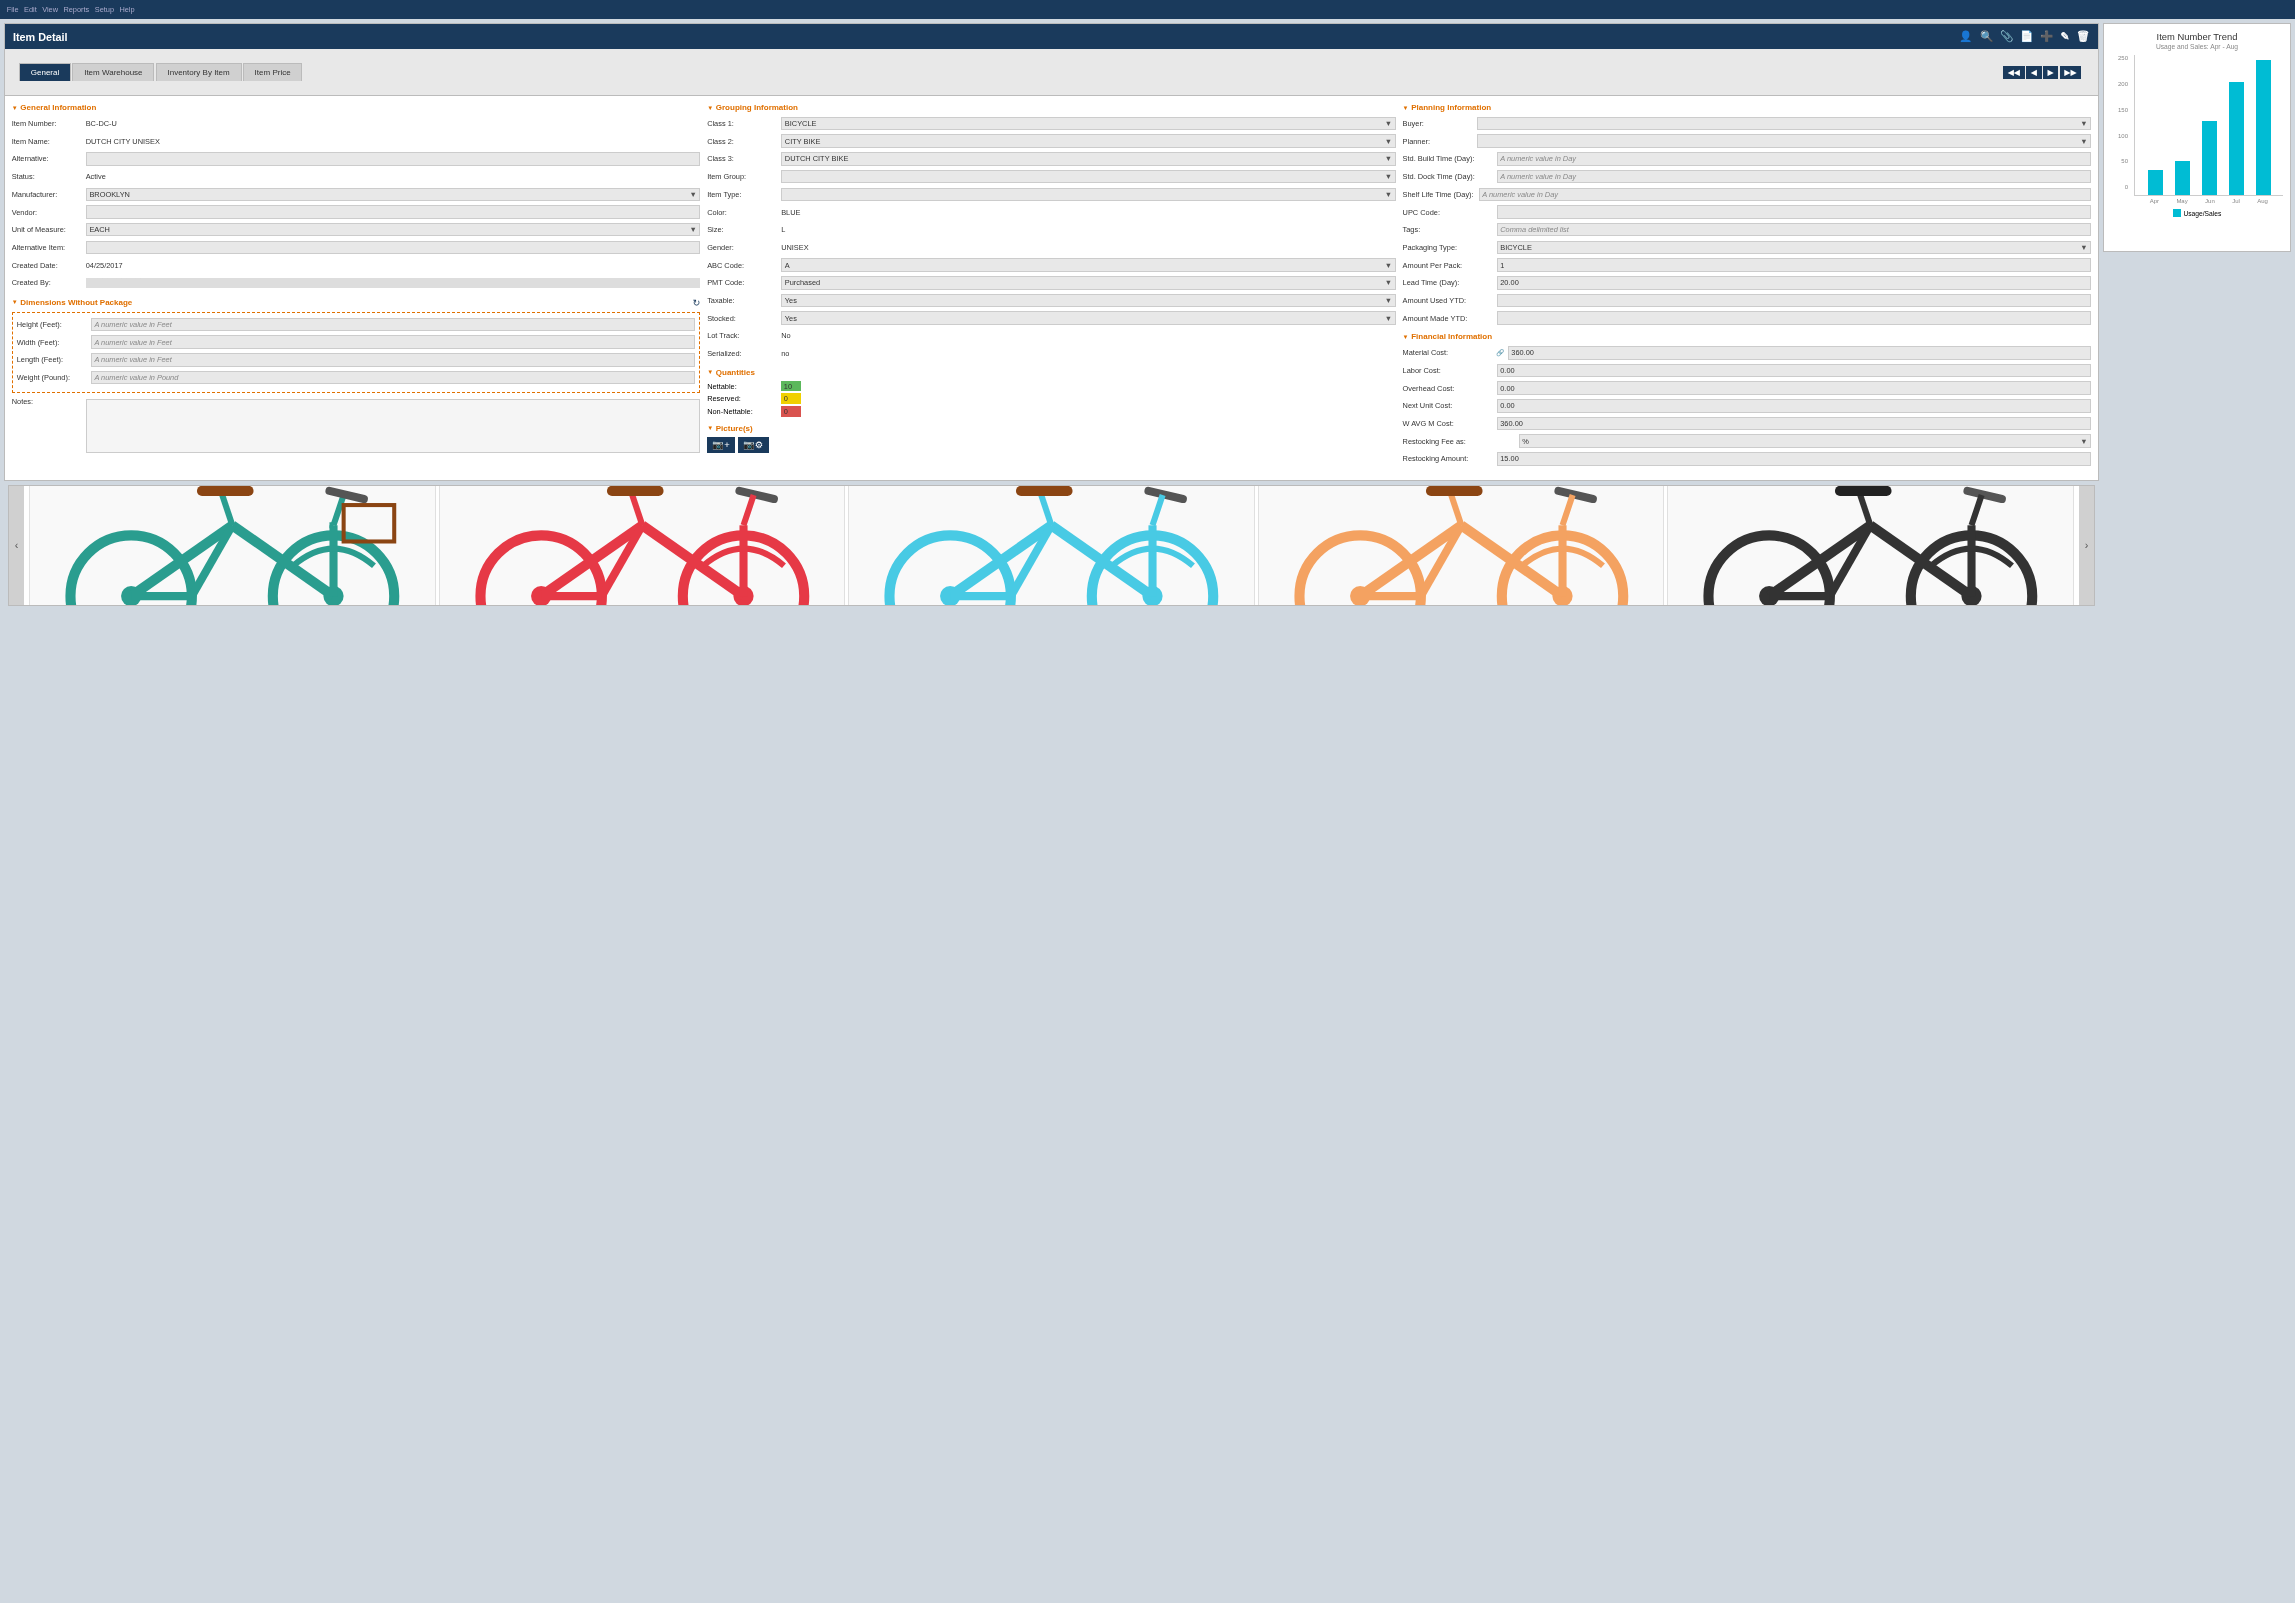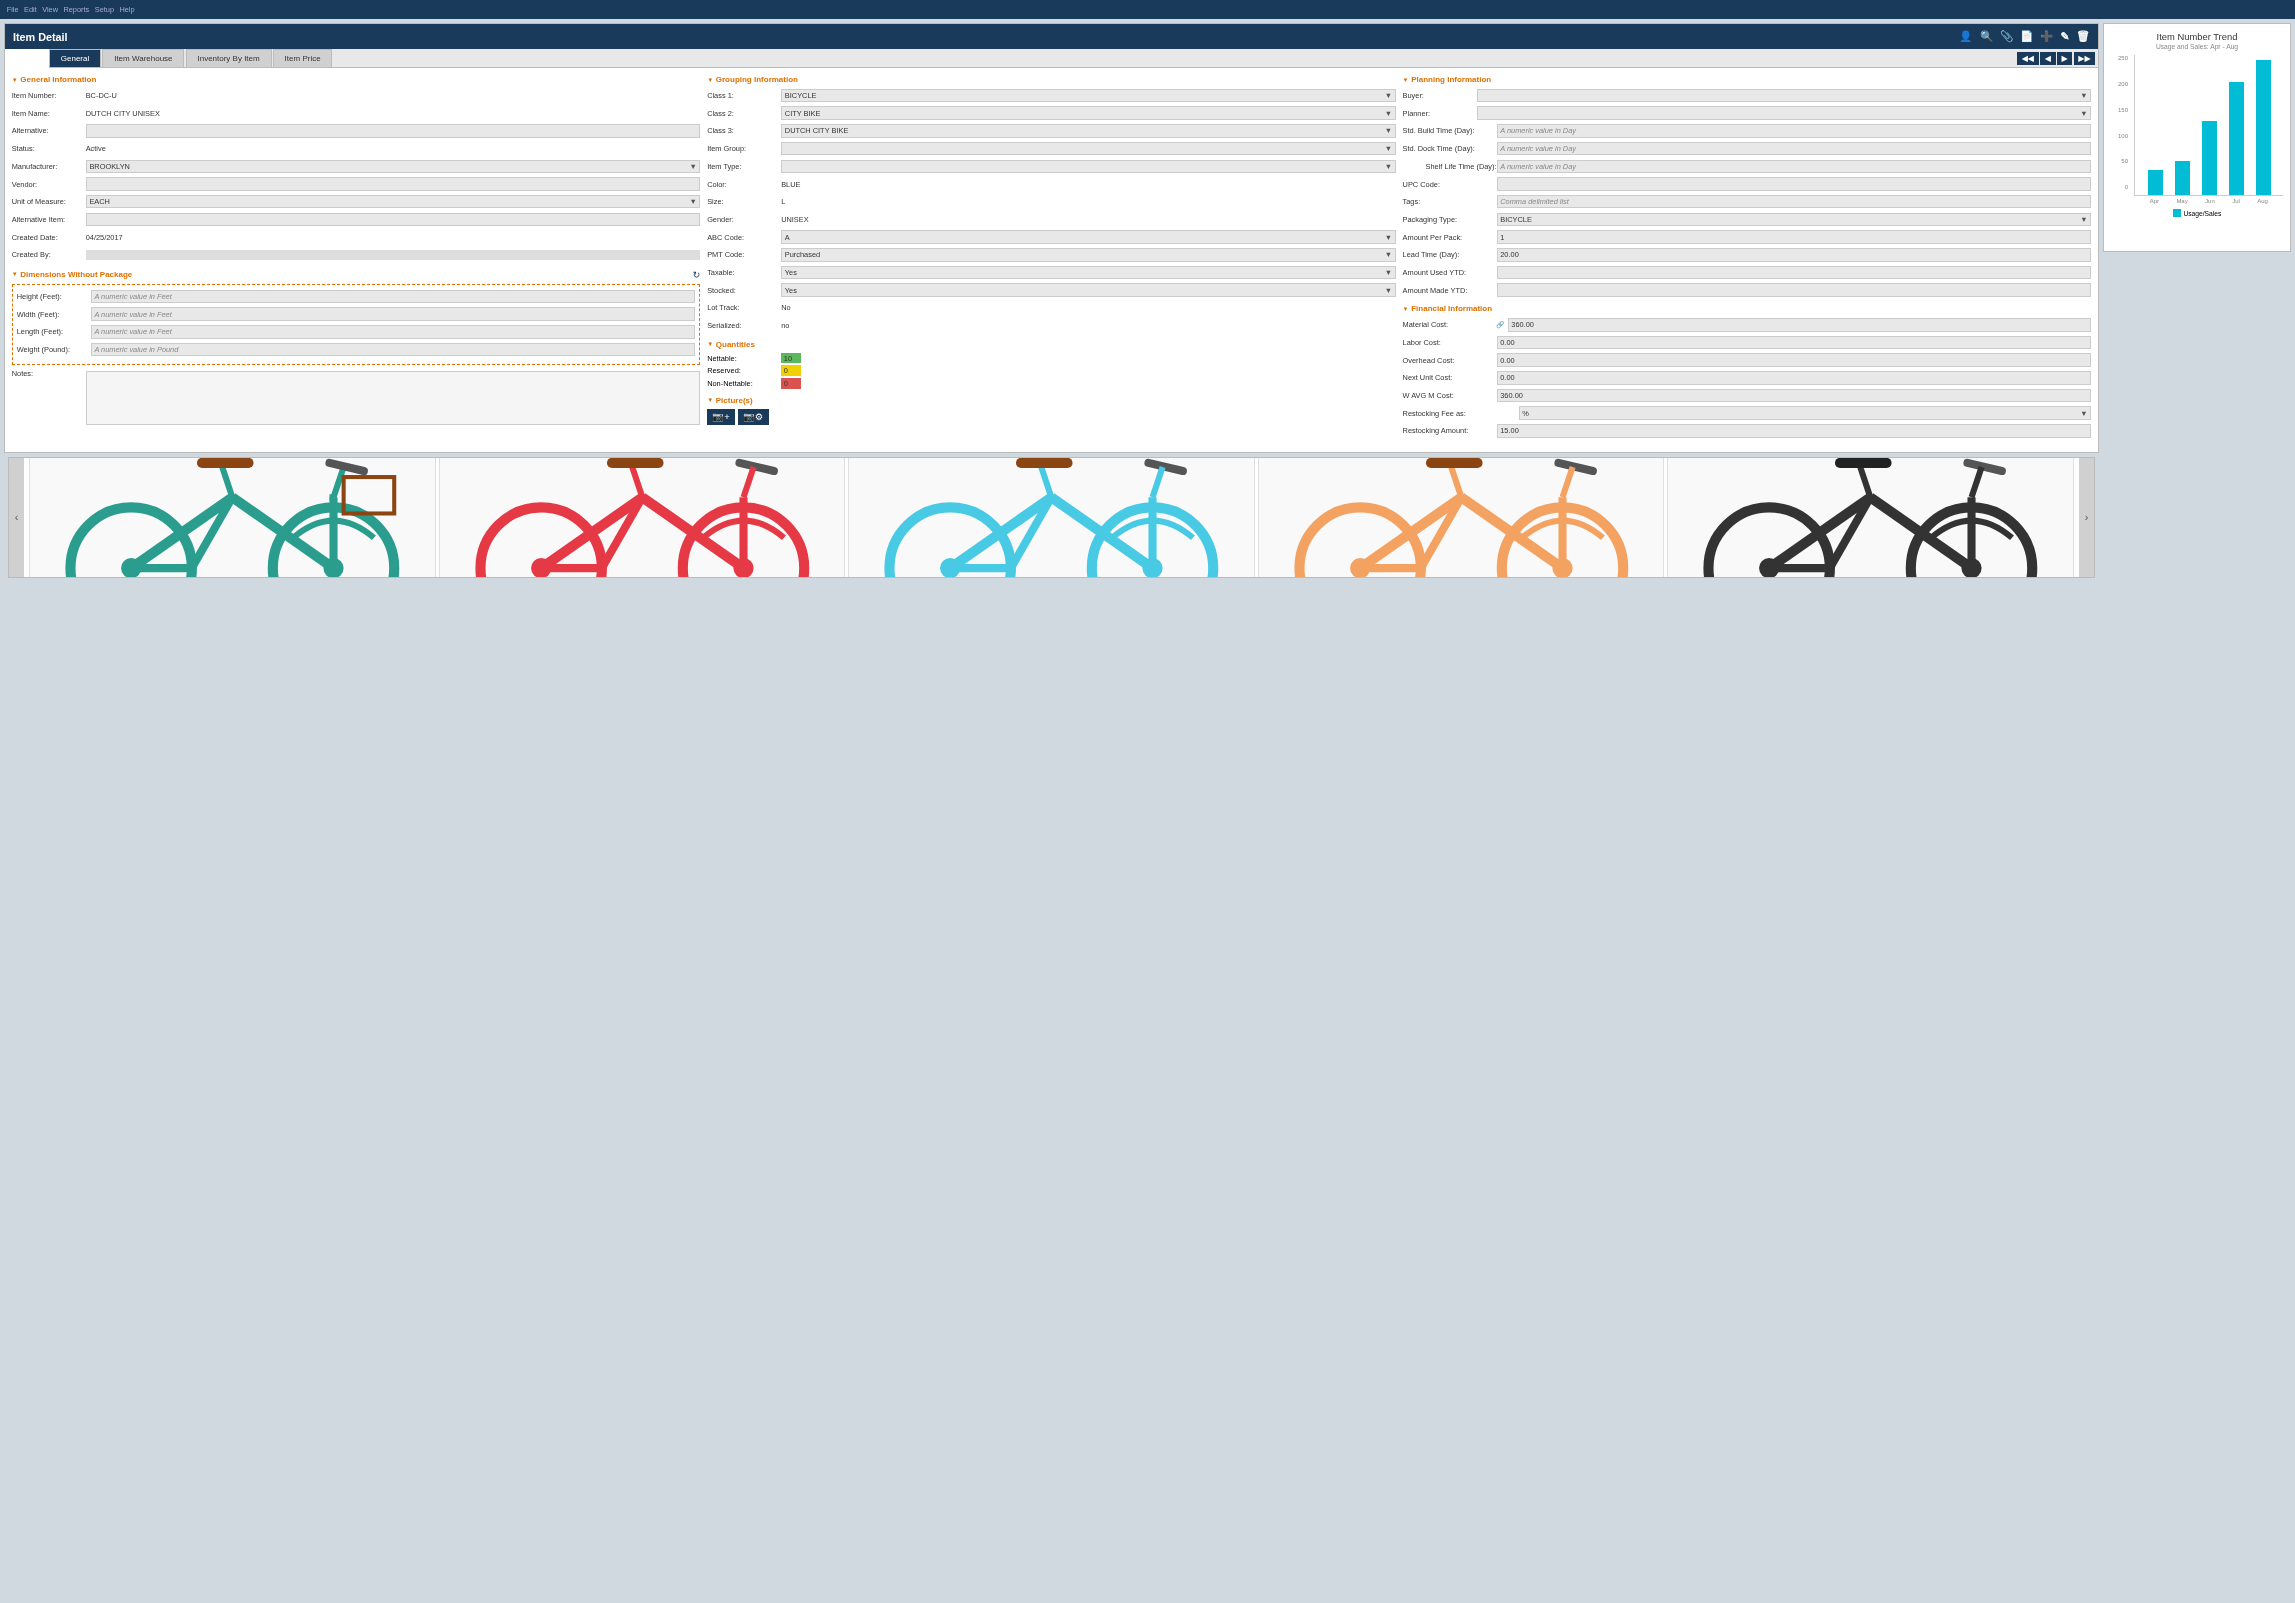--- a/index.html
+++ b/index.html
@@ -11,21 +11,21 @@
     .main-container { display: flex; gap: 4px; padding: 4px; }
 
     .left-panel { flex: 1; min-width: 0; }
 
     .detail-box { background: #fff; border: 0.7px solid #bbb; }
 
     .detail-header { background: #1a3a5c; color: white; padding: 6px 8px; font-size: 10.8px; font-weight: bold; display: flex; align-items: center; justify-content: space-between; }
     .header-icons { display: flex; gap: 6.7px; align-items: center; }
     .header-icon { color: white; font-size: 10.8px; cursor: pointer; }
 
-    .tab-bar { background: #e8e8e8; display: flex; align-items: center; border-bottom: 0.7px solid #bbb; padding: 0; gap: 0; justify-content: space-between; margin-left: 44px; }
+    .tab-bar { background: #e8e8e8; display: flex; align-items: center; border-bottom: 0.7px solid #bbb; padding: 14px; gap: 0; justify-content: space-between; }
     .tabs { display: flex; }
     .tab { padding: 4px 10.8px; cursor: pointer; border: 0.7px solid #bbb; border-bottom: none; background: #d0d0d0; color: #333; font-size: 8px; margin-right: 1.3px; }
     .tab.active { background: #1a3a5c; color: white; }
     .nav-buttons { display: flex; gap: 1.3px; padding: 2.7px; }
     .nav-btn { background: #1a3a5c; color: white; border: none; padding: 2px 4.7px; cursor: pointer; font-size: 8px; }
 
     .content-area { padding: 6.7px; display: grid; grid-template-columns: 1fr 1fr 1fr; gap: 0 6.7px; }
 
     .section-title { color: #e07000; font-weight: bold; font-size: 8px; margin-bottom: 4px; display: flex; align-items: center; gap: 2.7px; }
     .section-title::before { content: '▼'; font-size: 6px; }
@@ -346,21 +346,21 @@
             </div>
             <div class="field-row">
               <span class="field-label" style="width:94px;">Std. Build Time (Day):</span>
               <span class="field-input placeholder">A numeric value in Day</span>
             </div>
             <div class="field-row">
               <span class="field-label" style="width:94px;">Std. Dock Time (Day):</span>
               <span class="field-input placeholder">A numeric value in Day</span>
             </div>
             <div class="field-row">
-              <span class="field-label" style="width:94px;text-align:right;">Shelf Life Time (Day):</span>
+              <span class="field-label" style="width:76px;">Shelf Life Time (Day):</span>
               <span class="field-input placeholder">A numeric value in Day</span>
             </div>
             <div class="field-row">
               <span class="field-label" style="width:94px;">UPC Code:</span>
               <span class="field-input"></span>
             </div>
             <div class="field-row">
               <span class="field-label" style="width:94px;">Tags:</span>
               <span class="field-input placeholder">Comma delimited list</span>
             </div>

